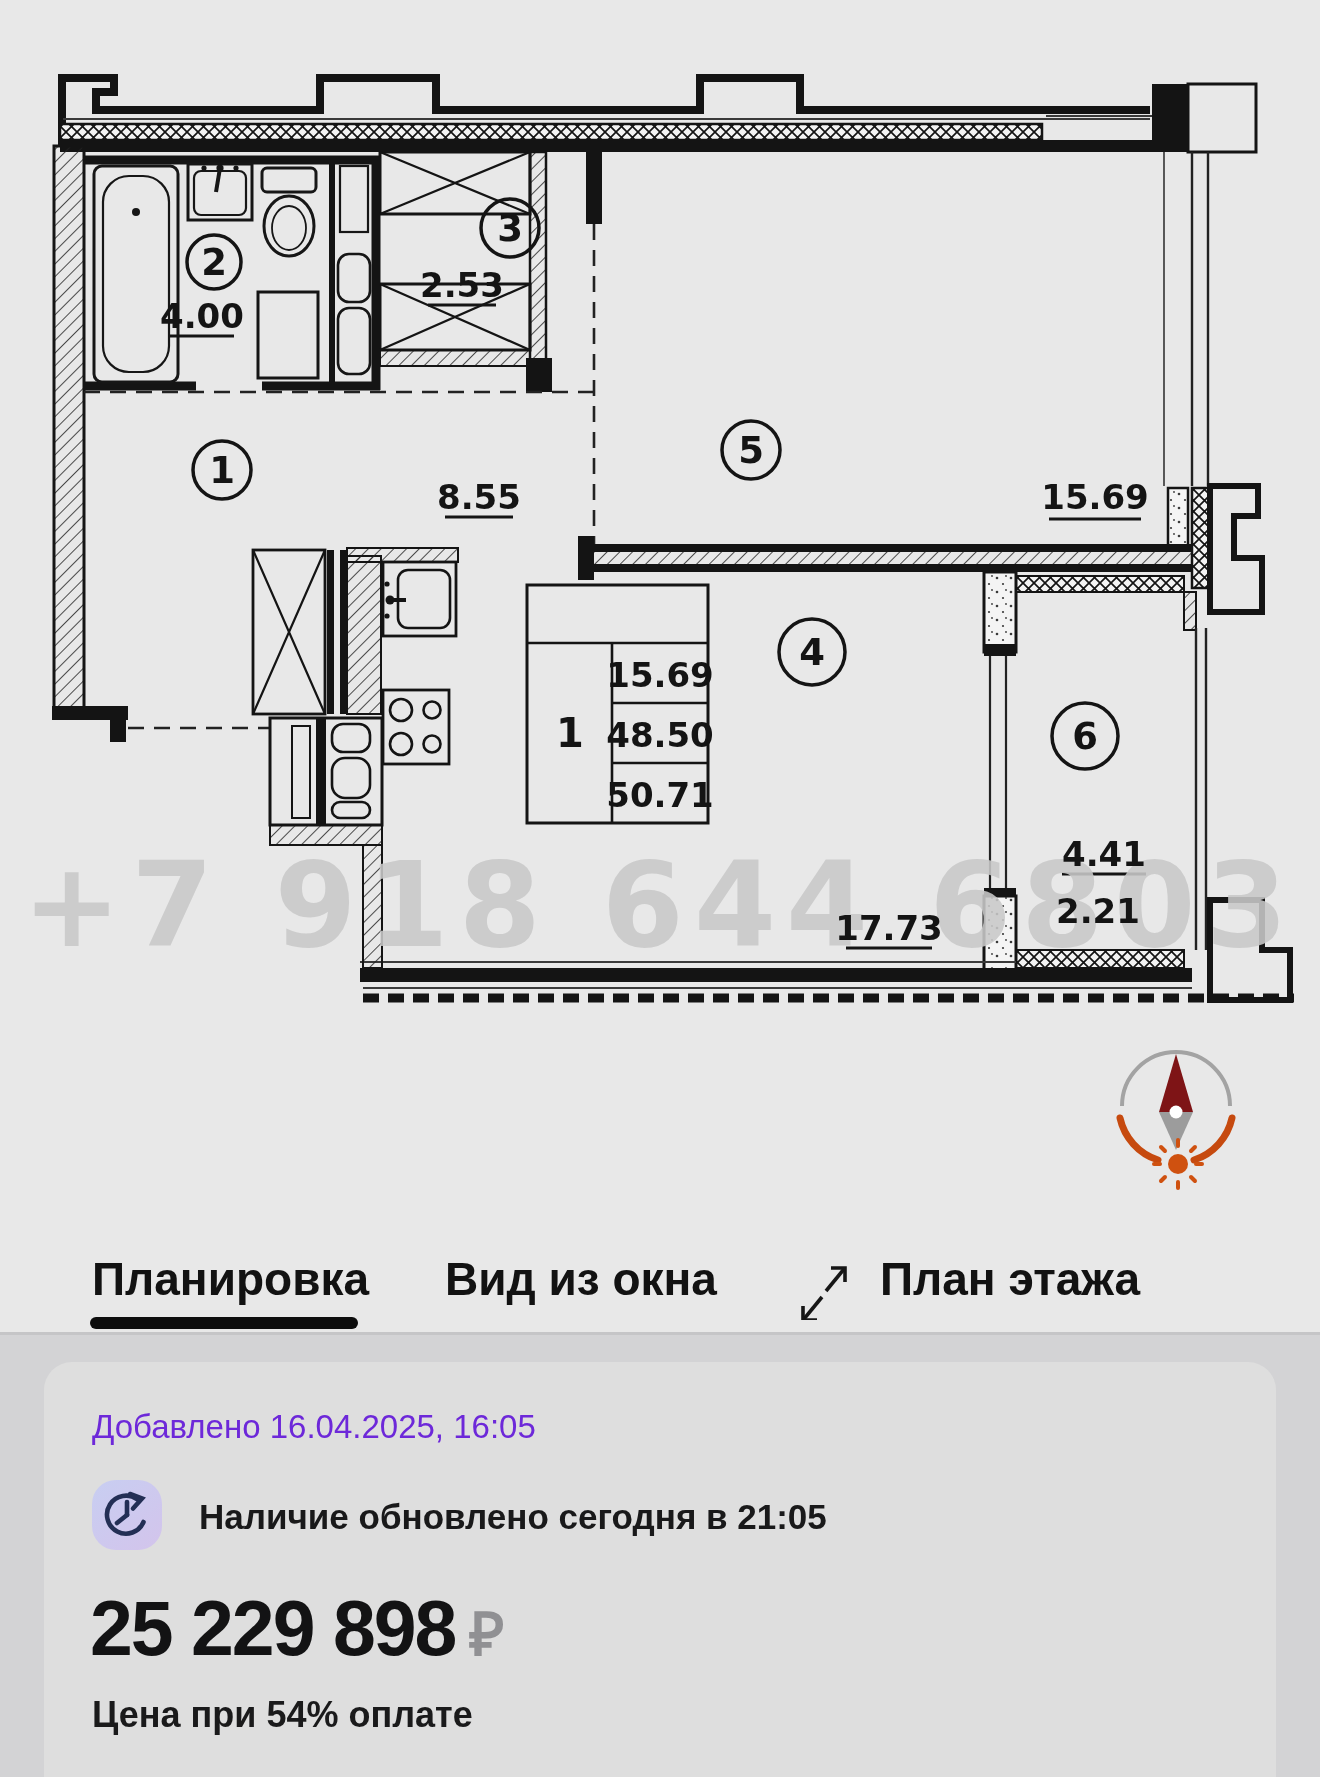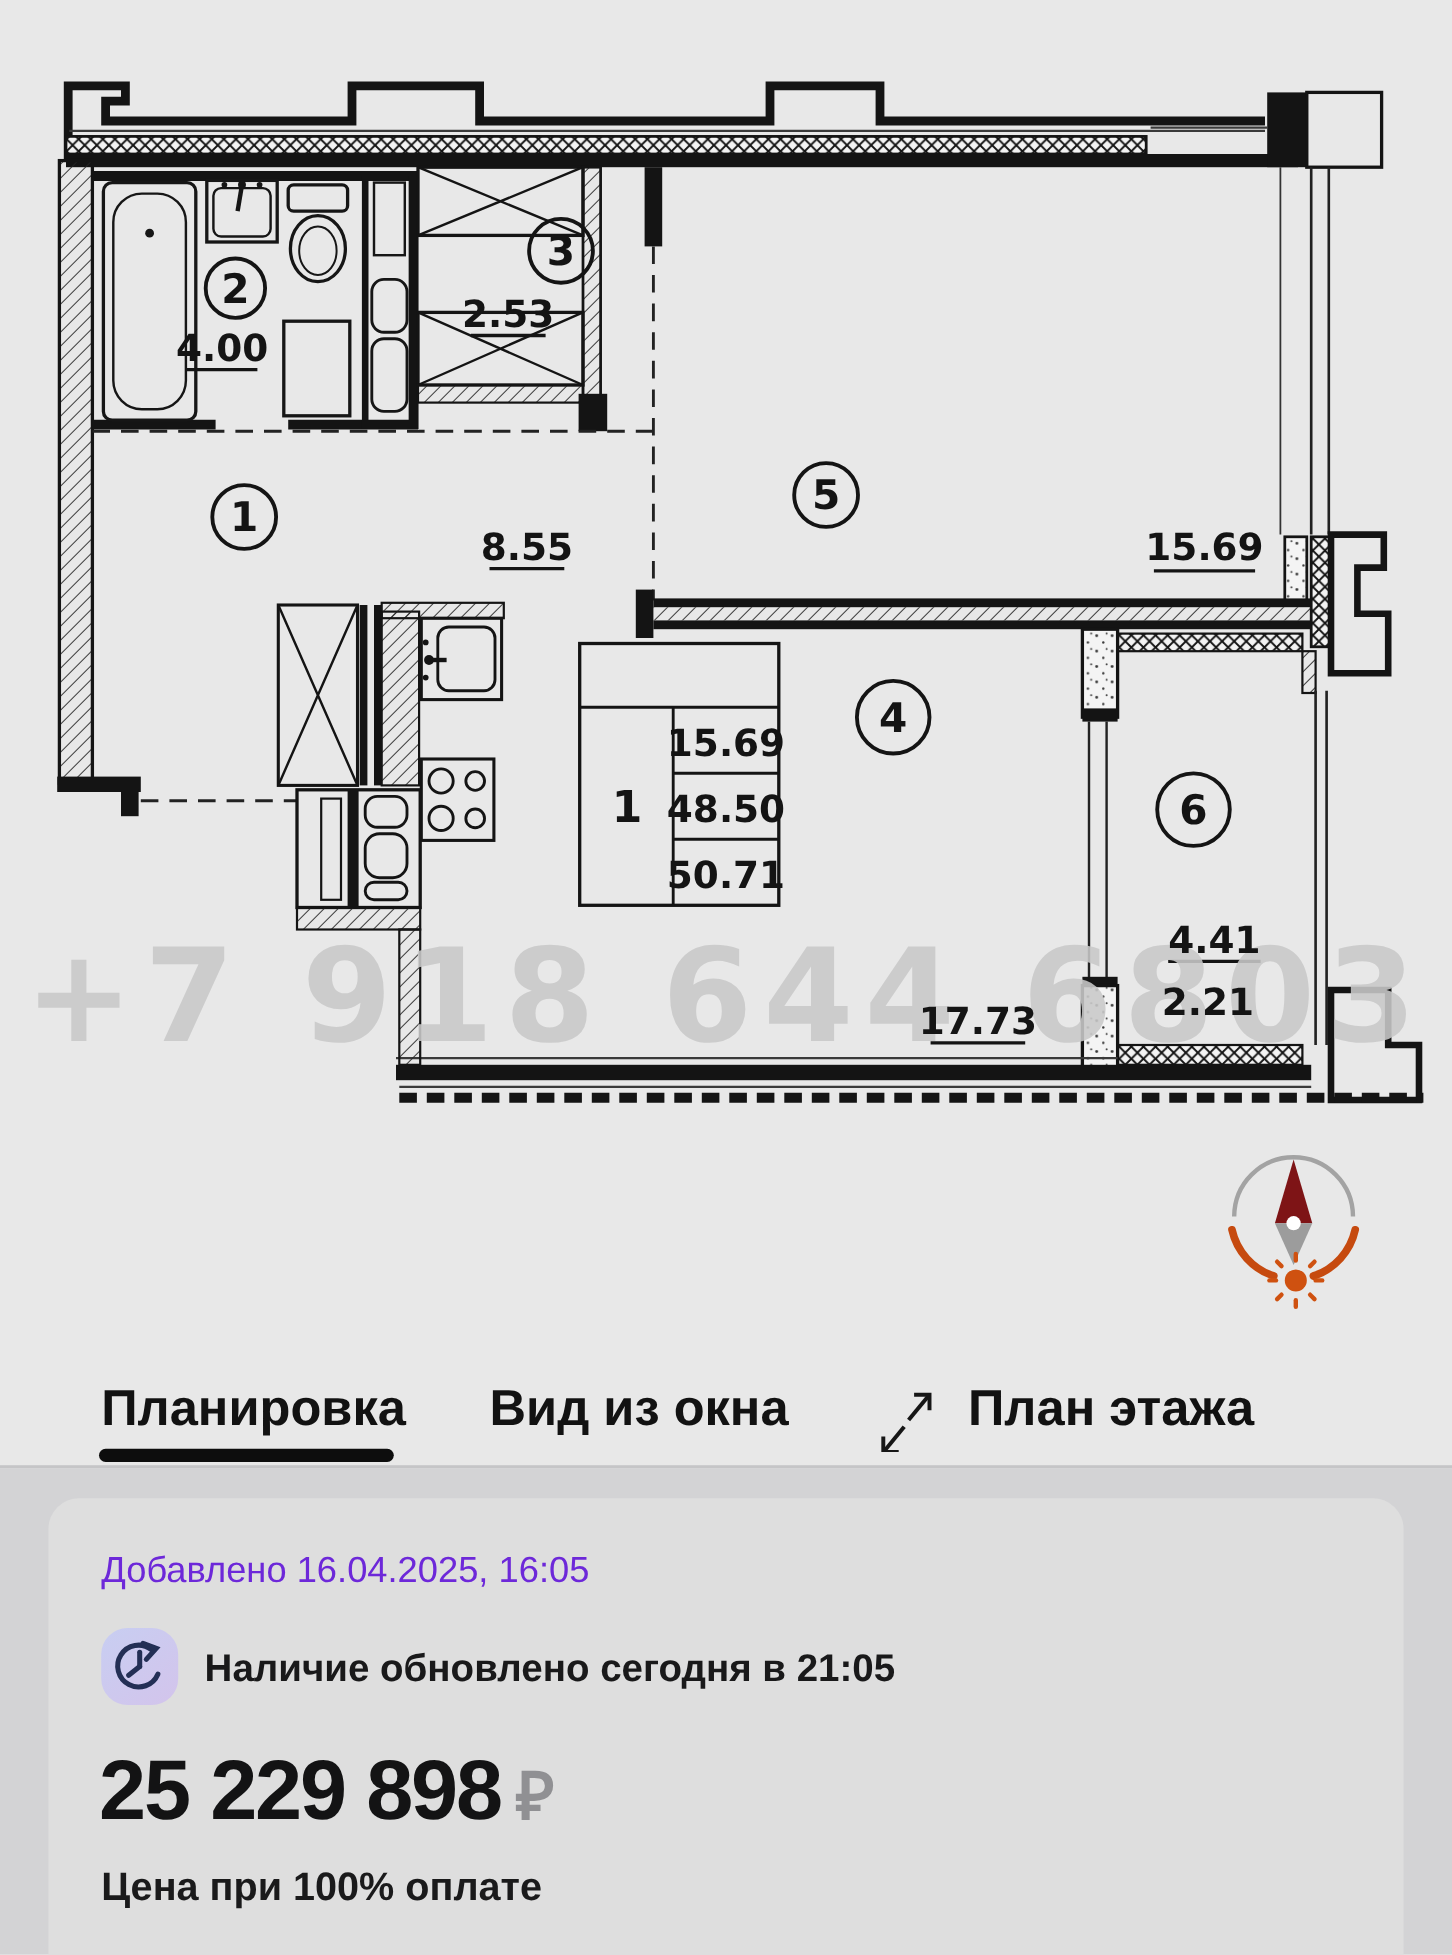--- a/index.html
+++ b/index.html
@@ -15,21 +15,21 @@
   .tab{position:absolute;top:0;font-size:46px;font-weight:800;color:#121212;white-space:nowrap;}
   .tab-underline{position:absolute;left:90px;top:1317px;width:268px;height:12px;
       border-radius:6px;background:#0d0d0d;}
   .divider{position:absolute;left:0;top:1332px;width:1320px;height:3px;background:#c5c5c7;}
   .bottom-strip{position:absolute;left:0;top:1335px;width:1320px;height:442px;background:#d3d3d5;}
   .card{position:absolute;left:44px;top:1362px;width:1232px;height:460px;
       border-radius:28px;background:#dedede;}
   .added{position:absolute;left:48px;top:46px;font-size:33px;font-weight:500;color:#6d28d9;}
   .avail-icon{position:absolute;left:48px;top:118px;width:70px;height:70px;border-radius:24px;
       background:linear-gradient(140deg,#c9cdf1 10%,#d2c5ec 90%);}
-  .avail-text{position:absolute;left:142px;top:135px;font-size:35px;font-weight:700;color:#19191a;}
+  .avail-text{position:absolute;left:155px;top:135px;font-size:35px;font-weight:700;color:#19191a;}
   .price-row{position:absolute;left:46px;top:222px;white-space:nowrap;}
   .price{font-size:77px;font-weight:800;letter-spacing:-2px;color:#131314;margin-top:12px;}
   .cur{font-size:60px;font-weight:700;color:#909093;margin-left:14px;}
   .note{position:absolute;left:48px;top:332px;font-size:36px;font-weight:700;color:#1a1a1b;}
   .expand{position:absolute;left:798px;top:1258px;width:52px;height:62px;}
 </style>
 </head>
 <body>
 
 <div class="page">
@@ -270,16 +270,16 @@
           <line x1="35" y1="35" x2="35" y2="22"></line>
           <line x1="35" y1="35" x2="25" y2="43"></line>
         </g>
       </svg>
     </div>
     <div class="avail-text">Наличие обновлено сегодня в 21:05</div>
 
     <div class="price-row">
       <span class="price">25 229 898</span><span class="cur">₽</span>
     </div>
-    <div class="note">Цена при 100% оплате</div>
+    <div class="note">Цена при 54% оплате</div>
   </div>
 
 </div>
 
 </body></html>

